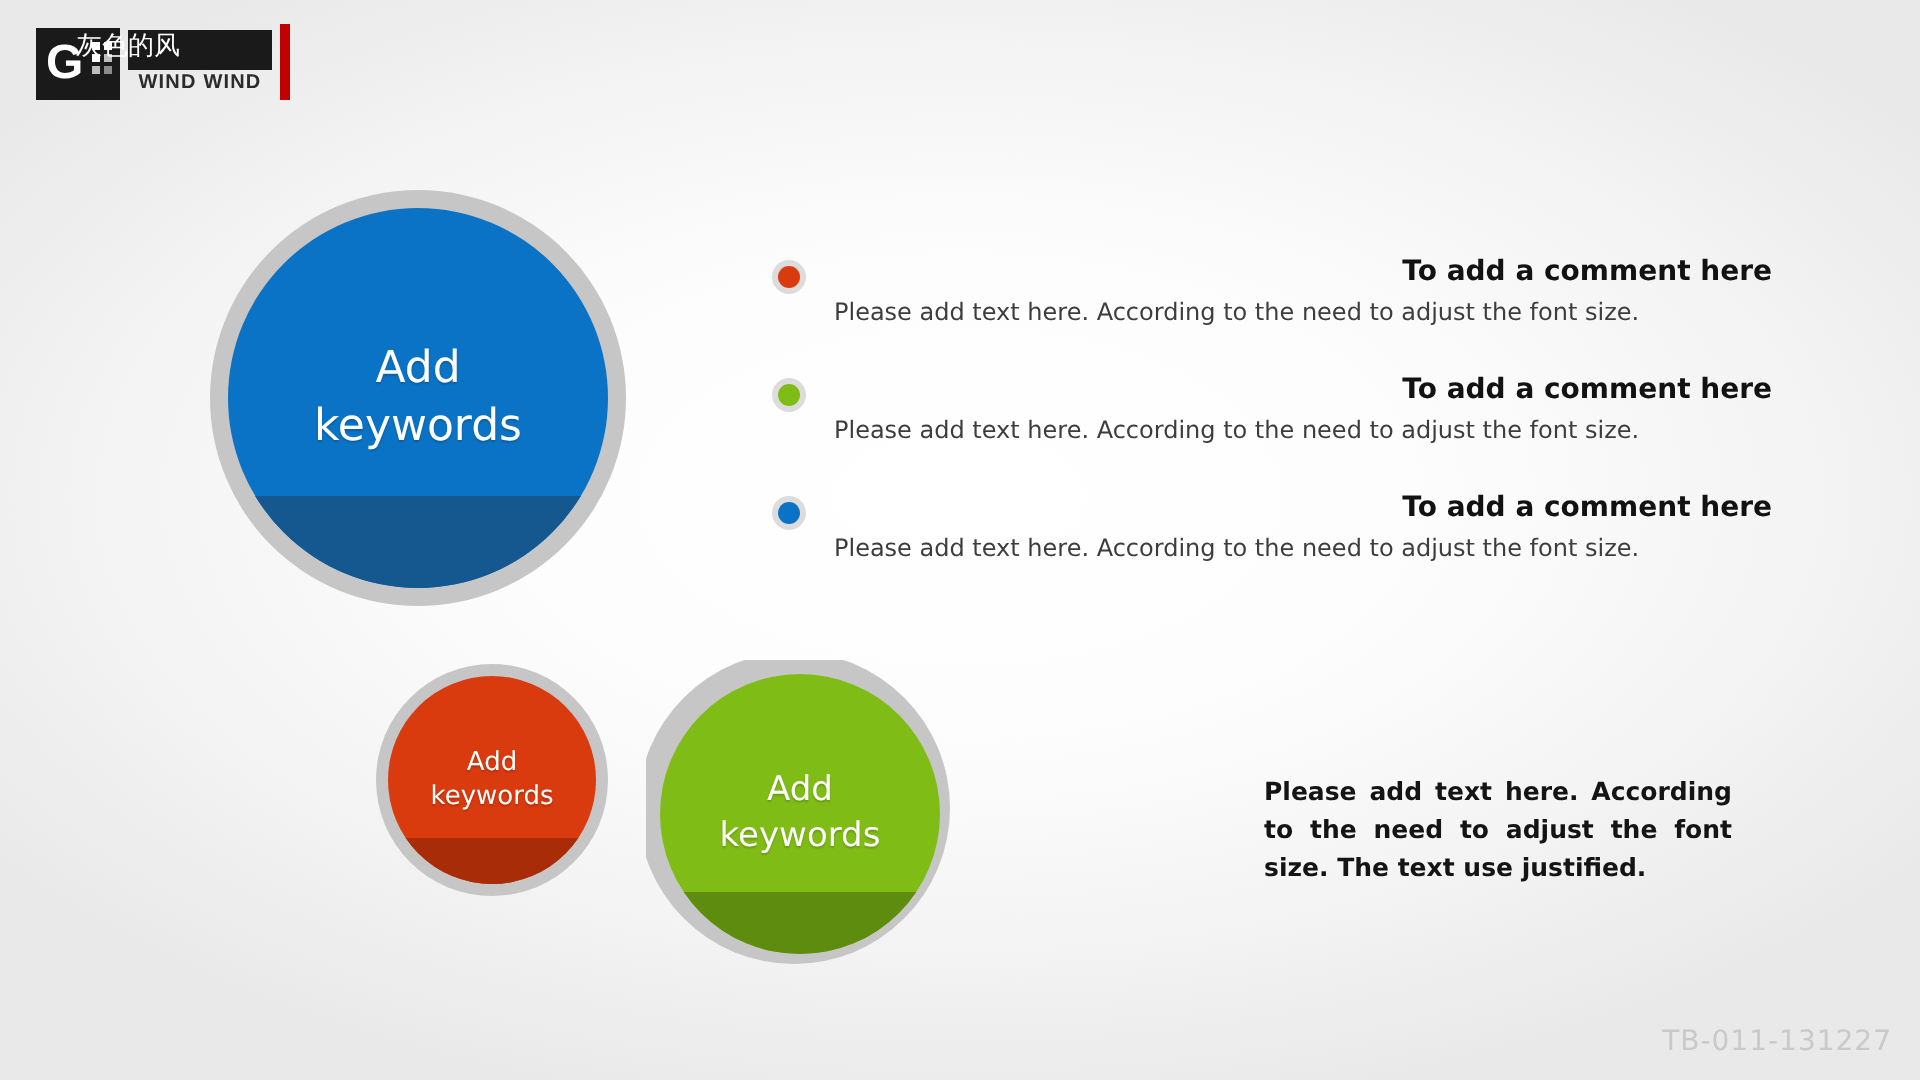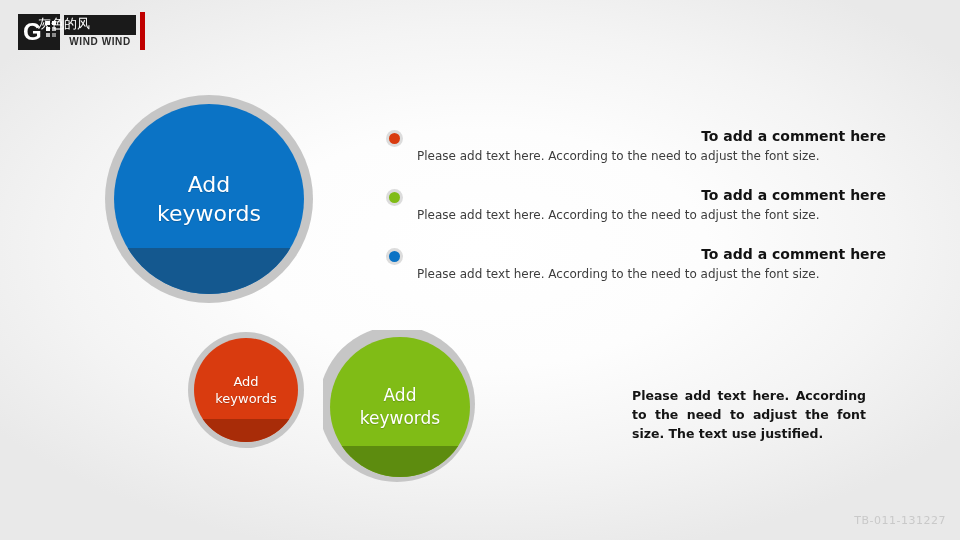--- a/index.html
+++ b/index.html
@@ -118,21 +118,21 @@
     position:absolute;left:632px;top:386px;width:234px;
     font-size:12.5px;line-height:19px;font-weight:bold;color:#141414;
     text-align:justify;text-align-last:left;
     font-family:"DejaVu Sans","Liberation Sans",sans-serif;
   }
   #note span{display:inline;}
 
   
   #watermark{
     position:absolute;right:14px;bottom:12px;
-    font-size:11px;line-height:14px;color:#c9c9c9;letter-spacing:0.5px;
+    font-size:14px;line-height:14px;color:#c9c9c9;letter-spacing:0.5px;
     font-family:"DejaVu Sans","Liberation Sans",sans-serif;
   }
 </style>
 </head>
 <body>
 
 <div id="slide">
 
   <div id="header">
 

